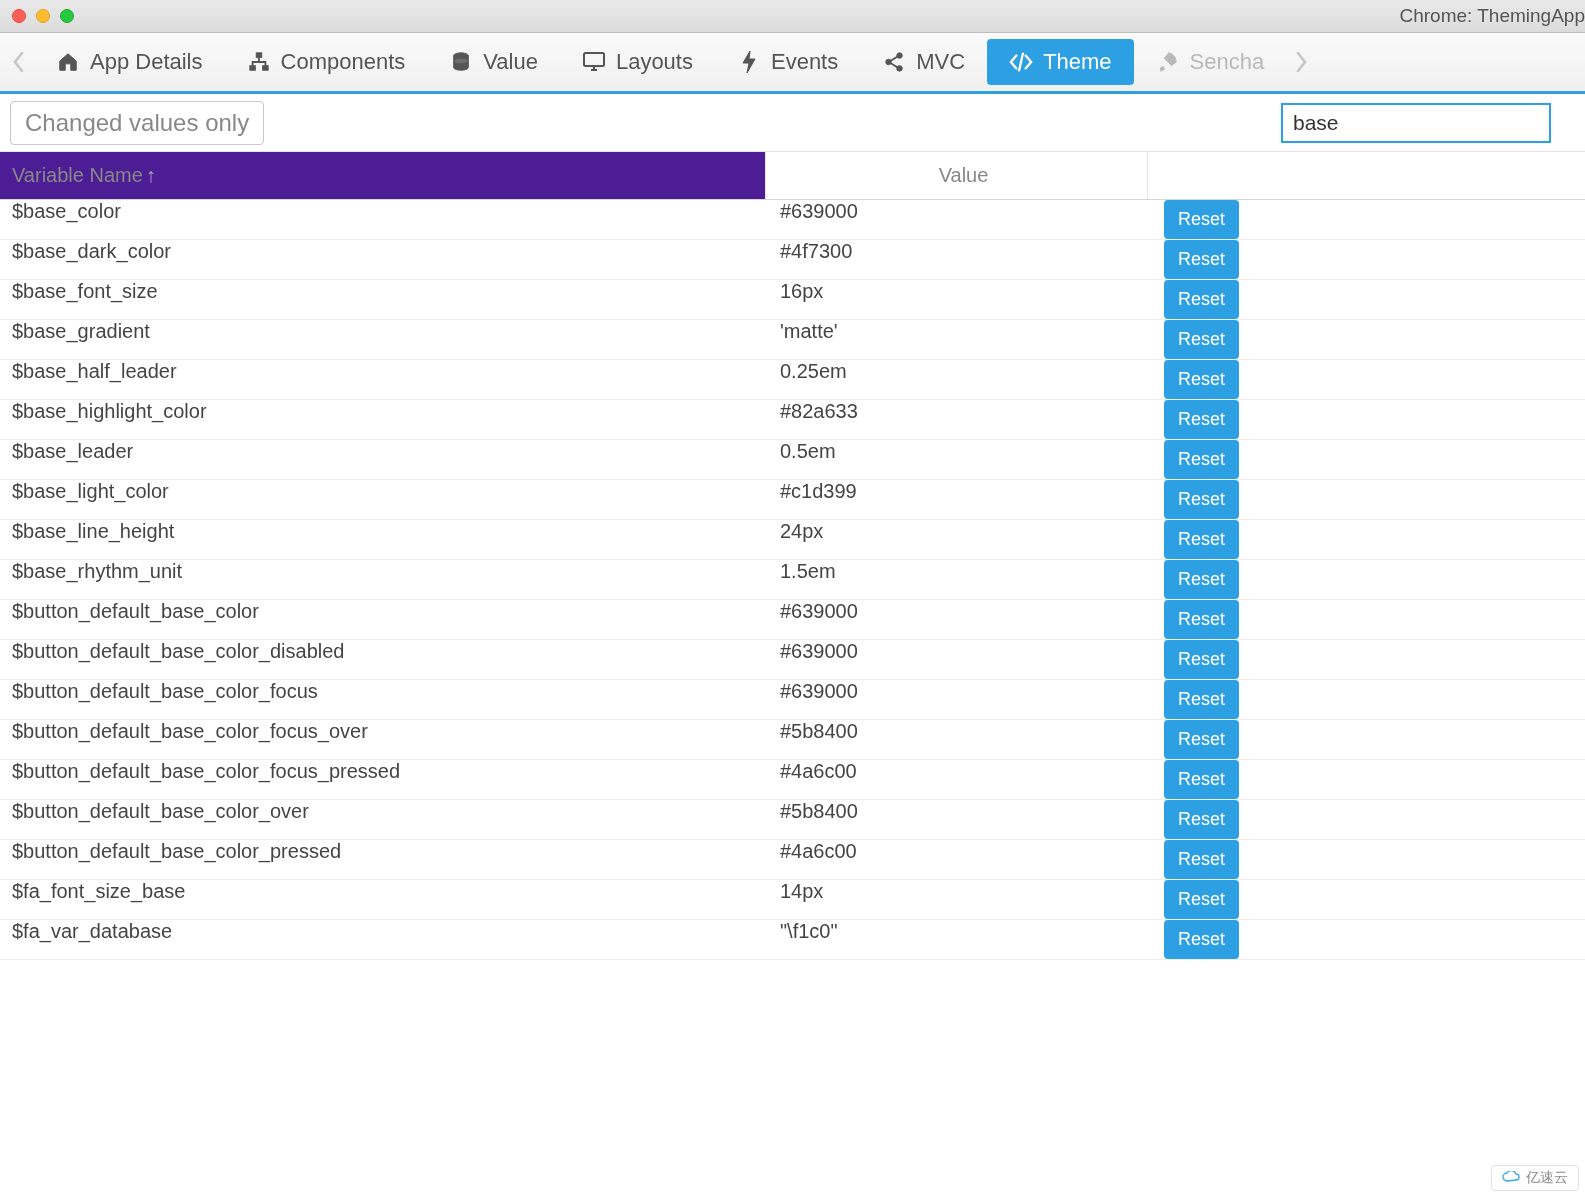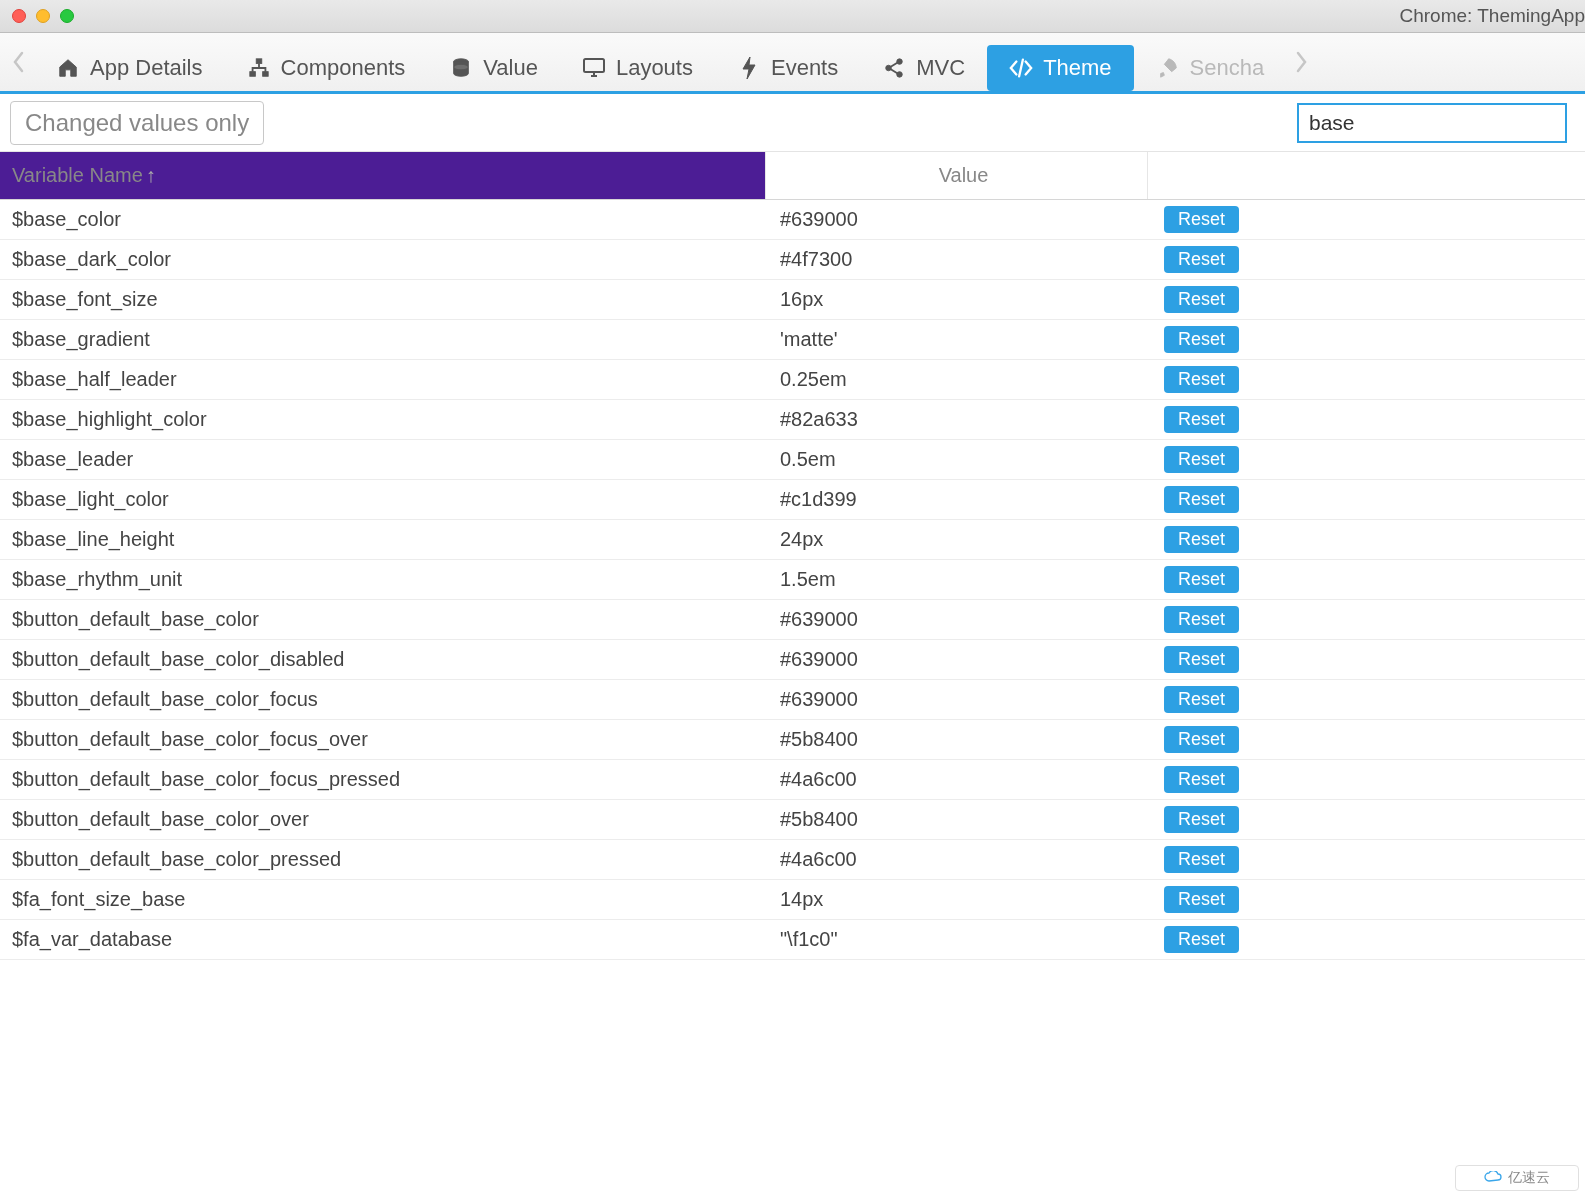--- a/index.html
+++ b/index.html
@@ -39,21 +39,21 @@
     background: linear-gradient(#fafafa, #f0f0f0);
     border-bottom: 3px solid #2da0e3;
     display:flex; align-items:center;
     padding: 0 4px;
   }
   .nav-arrow {
     width: 30px; height: 50px;
     display:flex; align-items:center; justify-content:center;
     color:#c6c6c6; font-size:24px;
   }
-  .nav-tabs { display:flex; align-items:flex-end; height:100%; }
+  .nav-tabs { display:flex; align-items:center; height:100%; }
   .tab {
     display:flex; align-items:center; gap:10px;
     height: 46px;
     padding: 0 22px;
     font-size: 22px;
     color:#555;
     cursor:pointer;
     border-radius:4px;
   }
   .tab.active { background:#2da0e3; color:#fff; }
@@ -74,21 +74,21 @@
     border:1px solid #c8c8c8;
     border-radius:4px;
     padding: 7px 14px;
     font-size:24px;
     color:#888;
     background:#fff;
     cursor:pointer;
     font-weight:300;
   }
   .search-box {
-    margin-left:auto; margin-right:8px;
+    margin-left:auto; margin-right:24px;
     width: 270px; height:40px;
     border:2px solid #2da0e3;
     font-size:21px;
     padding: 4px 10px;
     color:#333;
     outline:none;
     font-family:inherit;
     font-weight:300;
   }
 
@@ -110,21 +110,20 @@
   }
   .col-value { flex:0 0 382px; padding-left:14px; border-right:1px solid #e6e6e6; height:100%; display:flex; align-items:center;justify-content:center;}
   .col-action { flex:1; }
   .sort-arrow { color:#aaa; }
 
   
   .tbody { }
   .row {
     display:flex;
     height:40px;
-    align-items:center;
     border-bottom:1px solid #ececec;
     font-size:20px;
     color:#444;
   }
   .row .c-name { flex:0 0 766px; padding-left:12px; }
   .row .c-value { flex:0 0 382px; padding-left:14px; }
   .row .c-action { flex:1; display:flex; justify-content:flex-start; padding-left:16px; }
   .reset-btn {
     background:#2da0e3;
     color:#fff;
@@ -135,21 +134,21 @@
     cursor:pointer;
     font-weight:300;
     font-family:inherit;
   }
 
   .badge {
     position:fixed;
     right:6px; bottom:6px;
     background:#fff; border:1px solid #e0e0e0;
     border-radius:4px;
-    padding:3px 28px;
+    padding:3px 10px;
     font-size:14px; color:#888;
     display:flex; align-items:center; gap:6px;
   }
   .badge .cloud { color:#3aa6ea; font-size:16px; }
 </style>
 </head>
 <body>
 
 <div class="title-bar">
   <div class="traffic-lights">

